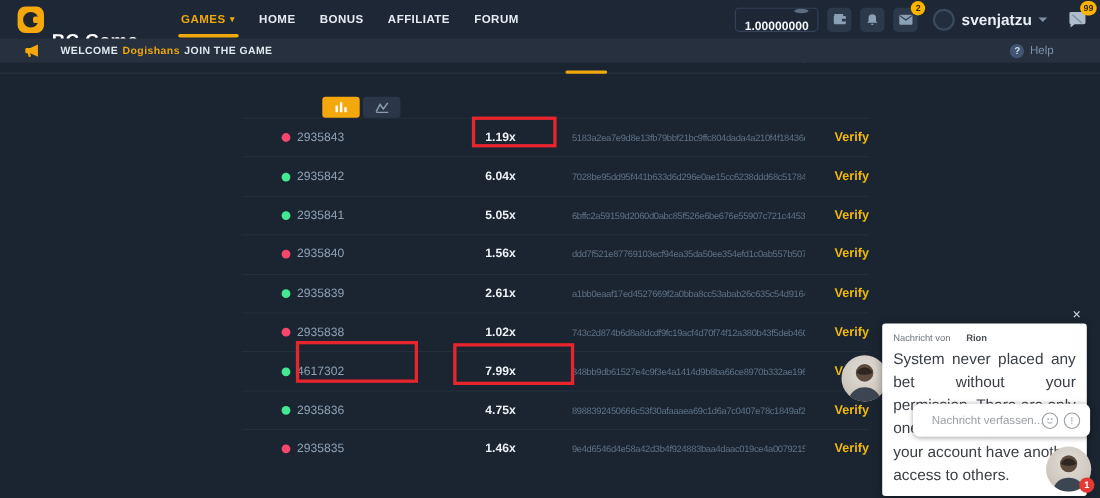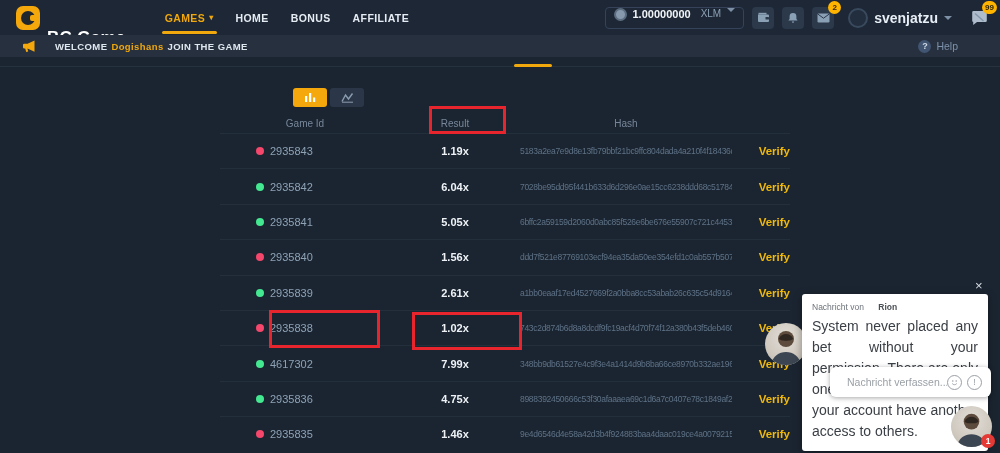--- a/index.html
+++ b/index.html
@@ -14,21 +14,21 @@
   .logo-icon .blob::after { content:""; position:absolute; right:-2px; top:4px; width:7px; height:6px; background:#f5a80c; border-radius:2px; }
   .logo-text { color:#fff; font-size:17px; font-weight:bold; letter-spacing:.3px;margin-top:40px; }
   .mainnav { display:flex; align-items:stretch; height:35px; margin-left:28px; }
   .nav-item { display:flex; align-items:center; gap:4px; padding:0 11px; color:#e6ecf3; font-size:10.5px; font-weight:bold; letter-spacing:.4px; text-decoration:none; position:relative; cursor:pointer; }
   .nav-item.active { color:#f0a80c; }
   .nav-item.active::after { content:""; position:absolute; left:8px; right:8px; bottom:1px; height:3px; background:#f0a80c; border-radius:2px; }
   .nav-caret:empty { display:none; }
   .nav-caret { font-size:8px; color:inherit; }
 
   .topbar-right { position:absolute; right:10px; top:0; height:35px; display:flex; align-items:center; gap:8px; }
-  .balance-box { height:22px; border:1px solid #35425a; border-radius:4px; display:flex; align-items:flex-start; gap:6px; padding:0 8px; cursor:pointer; }
+  .balance-box { height:22px; border:1px solid #35425a; border-radius:4px; display:flex; align-items:flex-end; gap:6px; padding:0 8px; cursor:pointer;flex-direction:column; }
   .coin-icon { width:13px; height:13px; border-radius:50%; background:#8799ad; border:2px solid #5d6d80; }
   .balance-amt { color:#f2f5f8; font-size:11px; font-weight:bold; }
   .balance-cur { color:#8ba0b5; font-size:10px; font-weight:normal; margin-left:4px; }
   .caret-down { width:0; height:0; border-left:4px solid transparent; border-right:4px solid transparent; border-top:4px solid #7d90a5; }
   .icon-btn { width:22px; height:22px; border-radius:4px; background:#2c394b; border:none; display:flex; align-items:center; justify-content:center; position:relative; cursor:pointer; }
   .icon-btn svg { display:block; }
   .badge { position:absolute; top:-6px; right:-7px; min-width:13px; height:13px; border-radius:7px; background:#ffb400; color:#33270a; font-size:8px; font-weight:bold; display:flex; align-items:center; justify-content:center; padding:0 3px; }
   .userbox { display:flex; align-items:center; gap:6px; margin-left:6px; cursor:pointer; }
   .user-avatar { width:20px; height:20px; border-radius:50%; background:#222e3e; border:2px solid #3a4a5e; }
   .user-name { color:#e8eef5; font-size:14px; font-weight:bold; }
@@ -121,20 +121,24 @@
       <a class="nav-item">
         <span>BONUS</span>
 
       </a>
 
       <a class="nav-item">
         <span>AFFILIATE</span>
 
       </a>
 
+      <a class="nav-item">
+        <span>FORUM</span>
+
+      </a>
     </nav>
   <div class="topbar-right">
     <div class="balance-box">
       <span class="coin-icon"></span>
       <span class="balance-amt">1.00000000</span>
       <span class="balance-cur">XLM</span>
       <span class="caret-down"></span>
     </div>
     <button class="icon-btn">
       <svg width="13" height="11" viewBox="0 0 13 11">
@@ -199,26 +203,20 @@
     </button>
     <button class="toggle-btn off">
       <svg width="13" height="11" viewBox="0 0 13 11">
           <polyline points="1,9.5 4.5,3 7.5,7 11.5,1.5" stroke="#8b9cb0" stroke-width="1.4" fill="none"></polyline>
           <line x1="1" y1="10.2" x2="12" y2="10.2" stroke="#8b9cb0" stroke-width="1"></line>
         </svg>
     </button>
   </div>
 
   <div class="gtable">
-    <div class="gtable-head">
-      <span class="gh c-id">Game Id</span>
-      <span class="gh c-res">Result</span>
-      <span class="gh c-hash" style="text-align:center;">Hash</span>
-      <span class="gh c-verify"></span>
-    </div>
     <div class="gtable-body">
 
         <div class="trow">
           <div class="c-id">
             <span class="dot red"></span>
             <span class="gid">2935843</span>
           </div>
           <div class="c-res res">1.19x</div>
           <div class="c-hash hash">5183a2ea7e9d8e13fb79bbf21bc9ffc804dada4a210f4f18436c5</div>
           <a class="c-verify verify">Verify</a>

